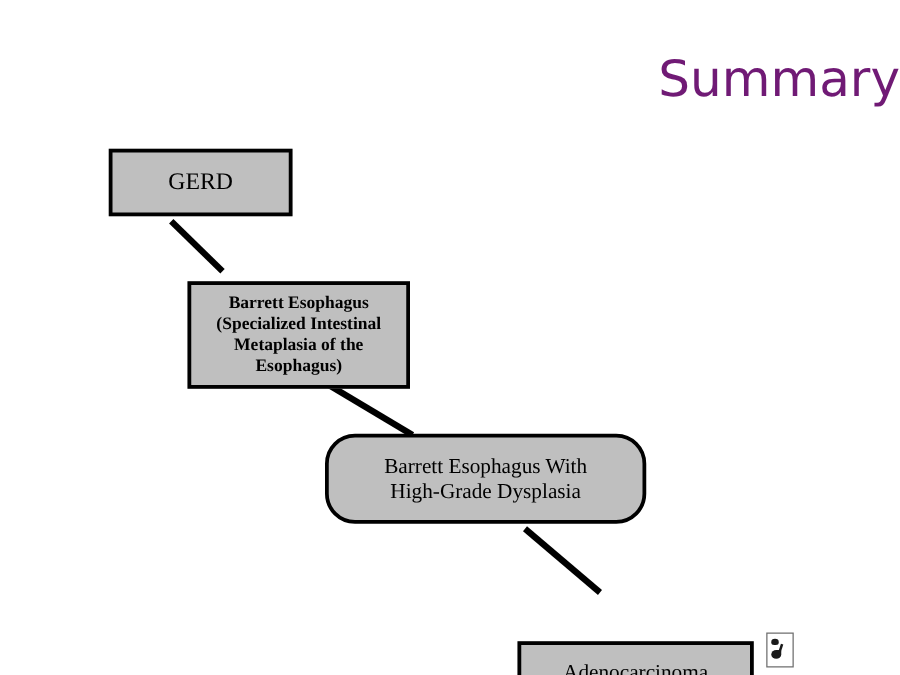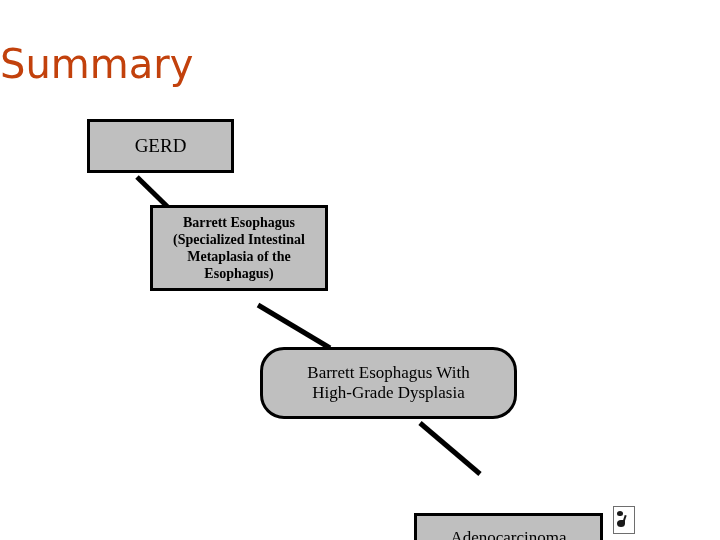--- a/index.html
+++ b/index.html
@@ -24,26 +24,26 @@
     height: 540px;
     background: #ffffff;
   }
 
   
   #slide-title {
     position: absolute;
     left: 0;
     top: 40px;
     width: 720px;
-    text-align: left;
+    text-align: right;
     font-family: "DejaVu Sans", "Liberation Sans", sans-serif;
     font-size: 40px;
     font-weight: 400;
     line-height: 48px;
-    color: #c2410c;
+    color: #701a75;
     letter-spacing: 0px;
   }
 
   
   #diagram {
     position: absolute;
     left: 0; top: 0;
     width: 689px;
     height: 540px;
   }
@@ -81,21 +81,21 @@
     width: 147px;
     height: 54px;
     font-size: 19px;
     line-height: 22px;
     font-weight: 400;
   }
 
   
   #box-barrett {
     left: 150px;
-    top: 205px;
+    top: 225px;
     width: 178px;
     height: 86px;
     font-size: 14px;
     line-height: 17px;
     font-weight: 700;
   }
 
   
   #box-hgd {
     left: 260px;

